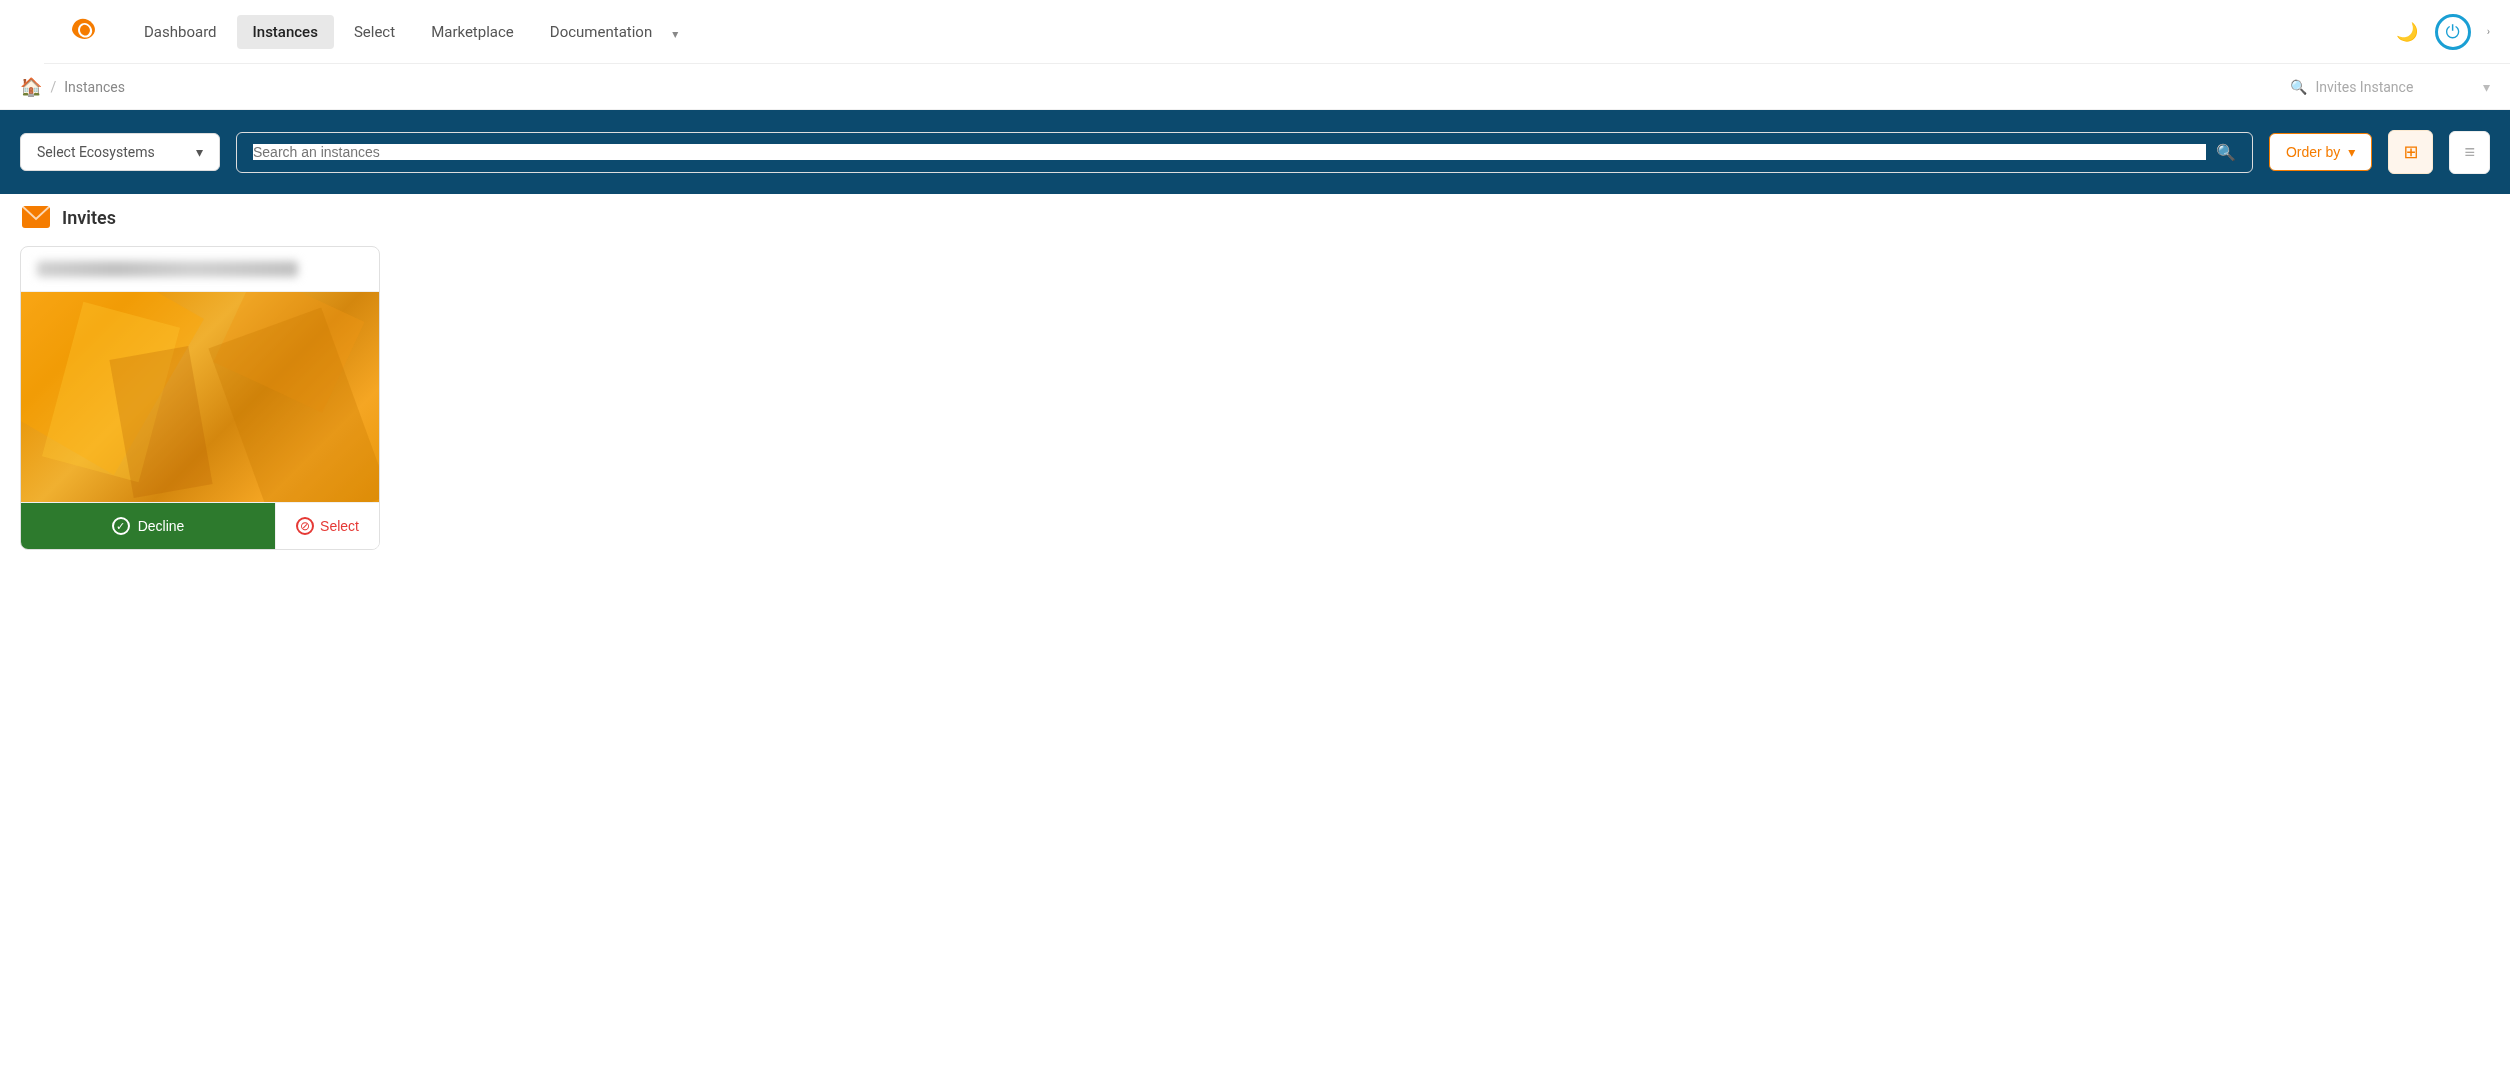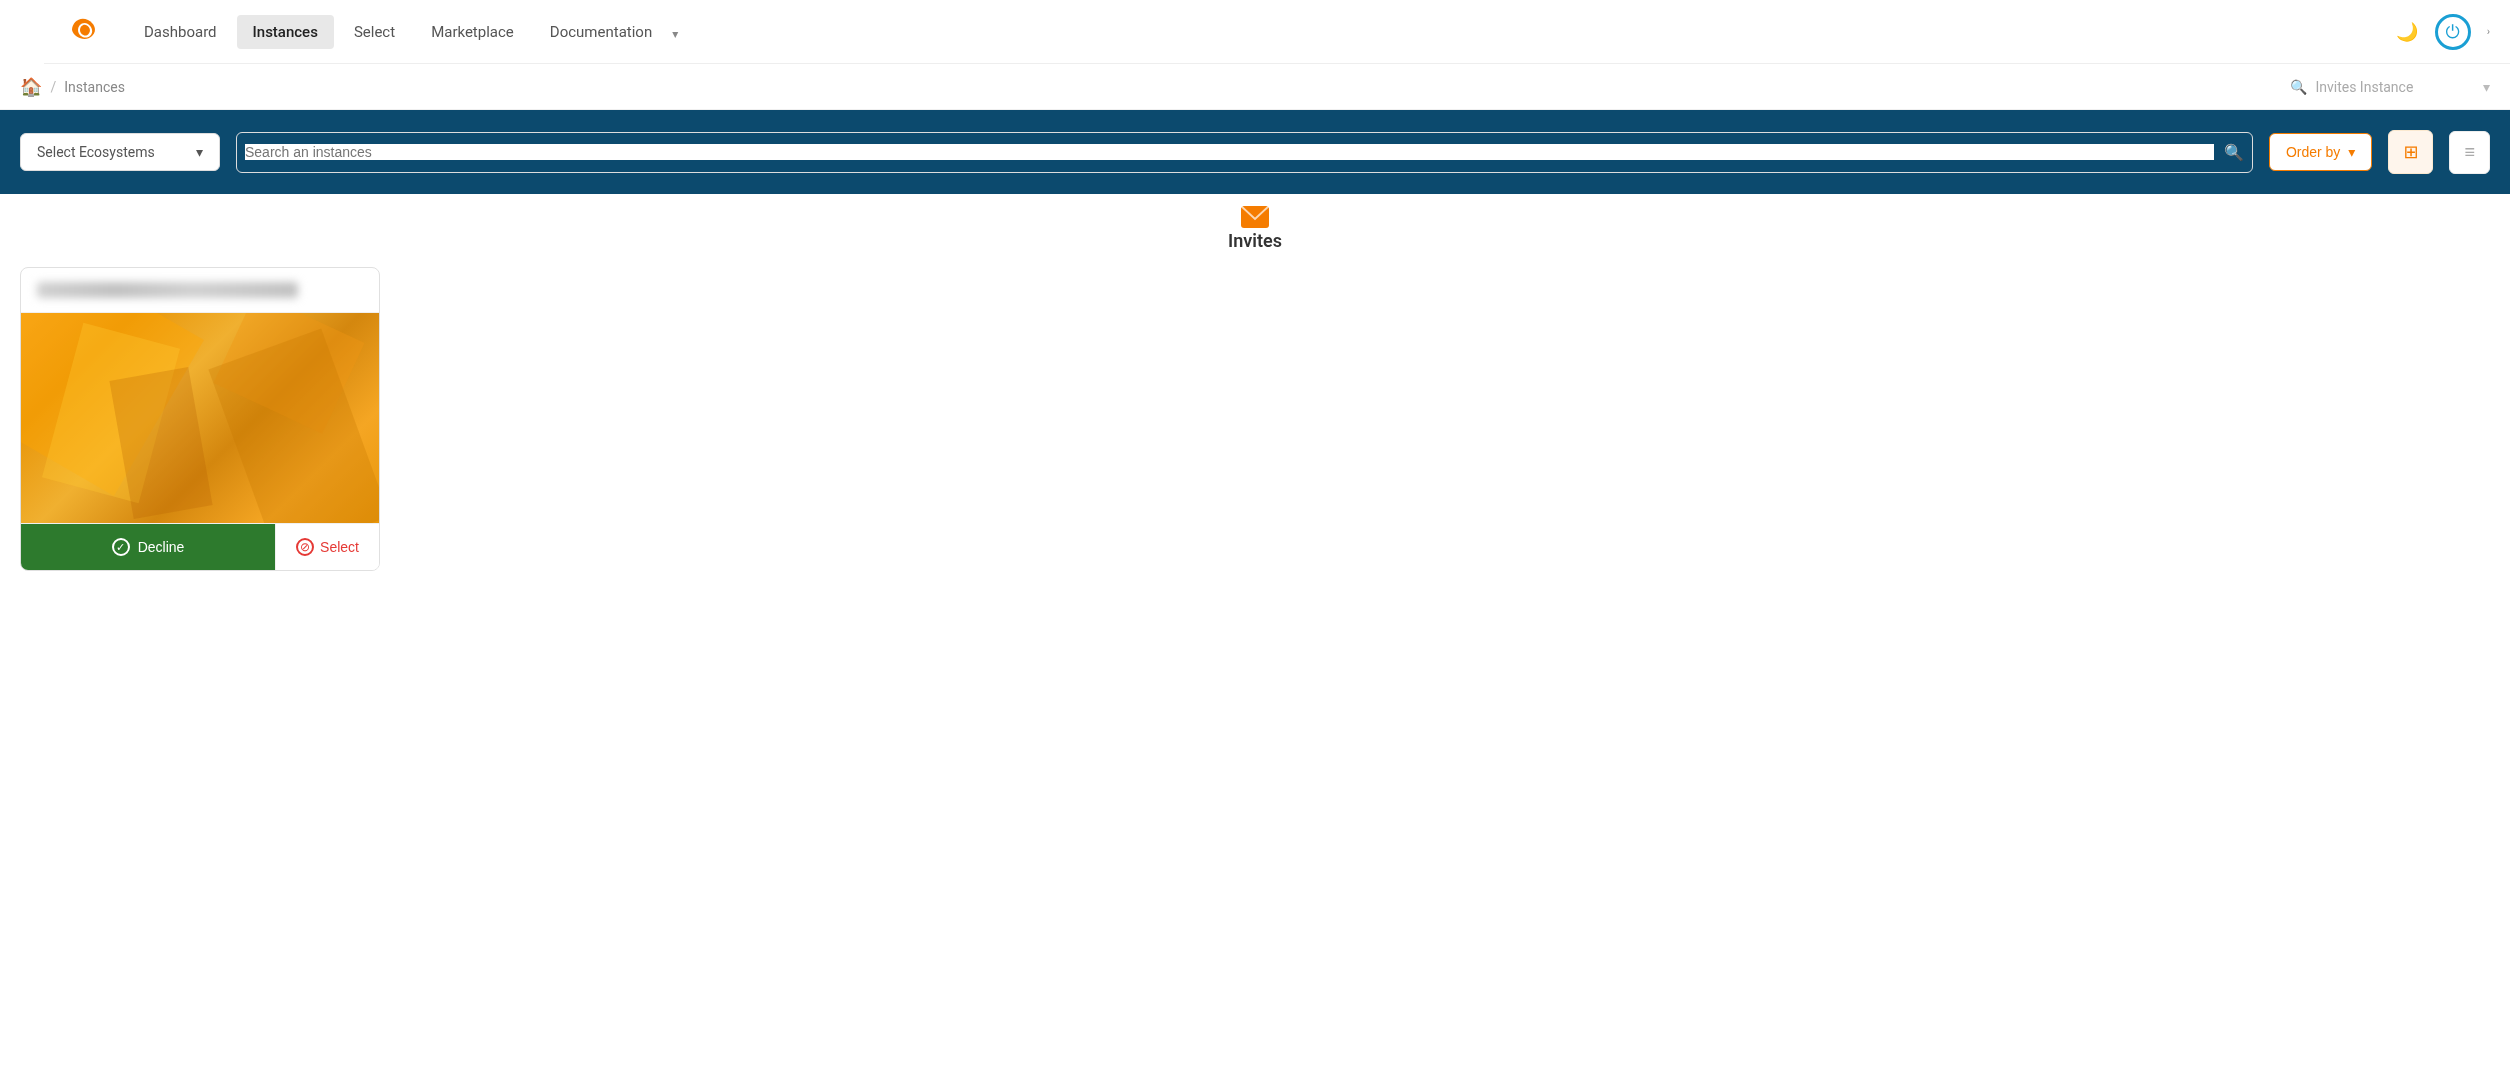--- a/index.html
+++ b/index.html
@@ -136,21 +136,21 @@
       color: #555;
       cursor: pointer;
       background: #fff;
     }
     .search-bar {
       flex: 1;
       display: flex;
       align-items: center;
       border: 1px solid #ddd;
       border-radius: 6px;
-      padding: 10px 8px;
+      padding: 10px 16px;
       gap: 10px;
     }
     .search-bar input {
       border: none;
       outline: none;
       flex: 1;
       font-size: 14px;
       color: #555;
     }
     .search-bar .search-icon {
@@ -195,22 +195,22 @@
       font-size: 18px;
     }
 
     
     .content {
       padding: 10px 20px 20px;
     }
     .section-header {
       display: flex;
       align-items: center;
+      gap: 10px;
       margin-bottom: 16px;
-      flex-direction: column;
     }
     .section-title {
       font-size: 18px;
       font-weight: 600;
       color: #333;
     }
 
     
     .invites-grid {
       display: flex;

